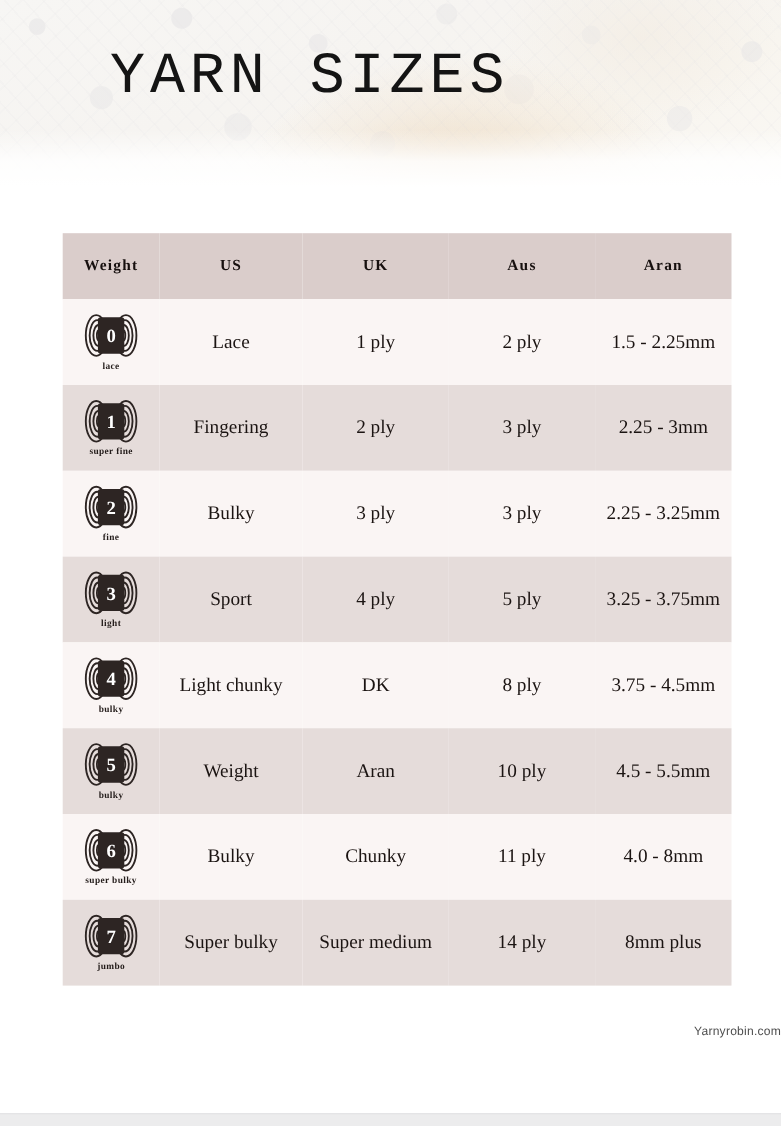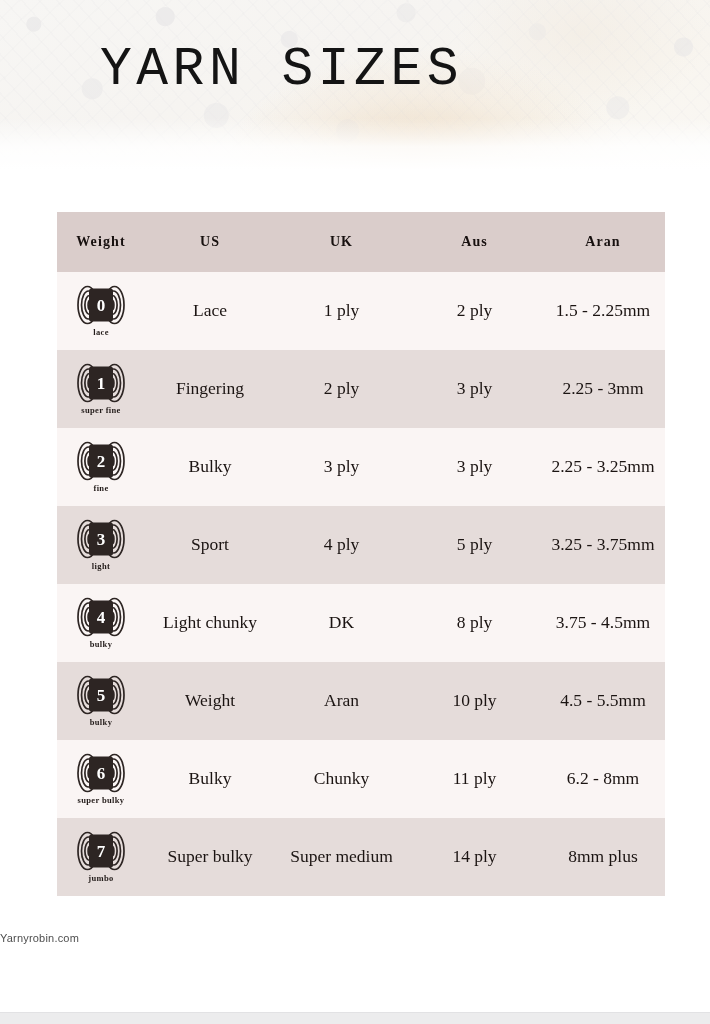--- a/index.html
+++ b/index.html
@@ -141,21 +141,21 @@
     white-space: nowrap;
     margin-top: 1px;
   }
 
   
   .footer {
     position: absolute;
     left: 0;
     top: 932px;
     width: 710px;
-    text-align: left;
+    text-align: right;
     font-family: "Liberation Sans", "DejaVu Sans", sans-serif;
     font-size: 11px;
     letter-spacing: 0.2px;
     color: #4e4e4e;
   }
 
   
   .bottom-strip {
     position: absolute;
     left: 0;
@@ -347,21 +347,21 @@
               <ellipse cx="36.5" cy="20" rx="2.4" ry="5" fill="none" stroke="#2d2523" stroke-width="1.7"></ellipse>
               <rect x="14" y="3.5" width="24" height="33" rx="2.5" ry="2.5" fill="#2d2523"></rect>
               <text x="26" y="20.5" text-anchor="middle" dominant-baseline="central" font-family="Liberation Serif, DejaVu Serif, serif" font-size="17" font-weight="bold" fill="#ffffff">6</text>
             </svg>
             <div class="skein-label">super bulky</div>
           </div>
         </td>
         <td>Bulky</td>
         <td>Chunky</td>
         <td>11 ply</td>
-        <td>6.2 - 8mm</td>
+        <td>4.0 - 8mm</td>
       </tr>
       <tr class="alt">
         <td class="weight-cell">
           <div class="skein-wrap">
             <svg class="skein" width="52" height="40" viewBox="0 0 52 40" xmlns="http://www.w3.org/2000/svg">
               <ellipse cx="12.5" cy="20" rx="9.5" ry="18.5" fill="none" stroke="#2d2523" stroke-width="1.7"></ellipse>
               <ellipse cx="13.5" cy="20" rx="7" ry="14" fill="none" stroke="#2d2523" stroke-width="1.7"></ellipse>
               <ellipse cx="14.5" cy="20" rx="4.6" ry="9.5" fill="none" stroke="#2d2523" stroke-width="1.7"></ellipse>
               <ellipse cx="15.5" cy="20" rx="2.4" ry="5" fill="none" stroke="#2d2523" stroke-width="1.7"></ellipse>
               <ellipse cx="39.5" cy="20" rx="9.5" ry="18.5" fill="none" stroke="#2d2523" stroke-width="1.7"></ellipse>

